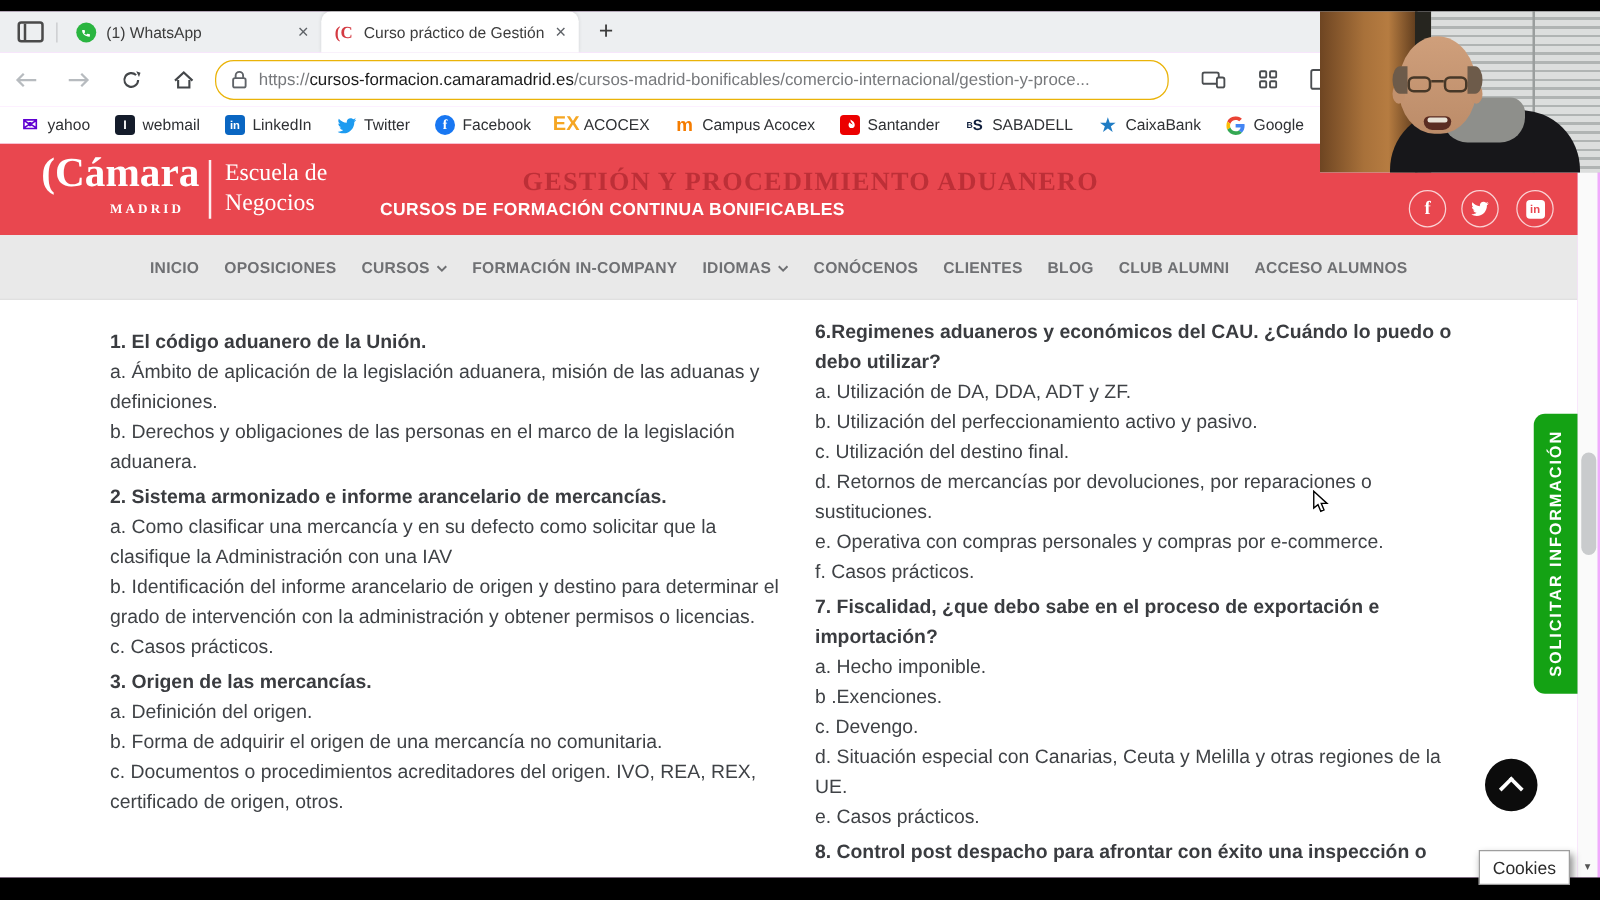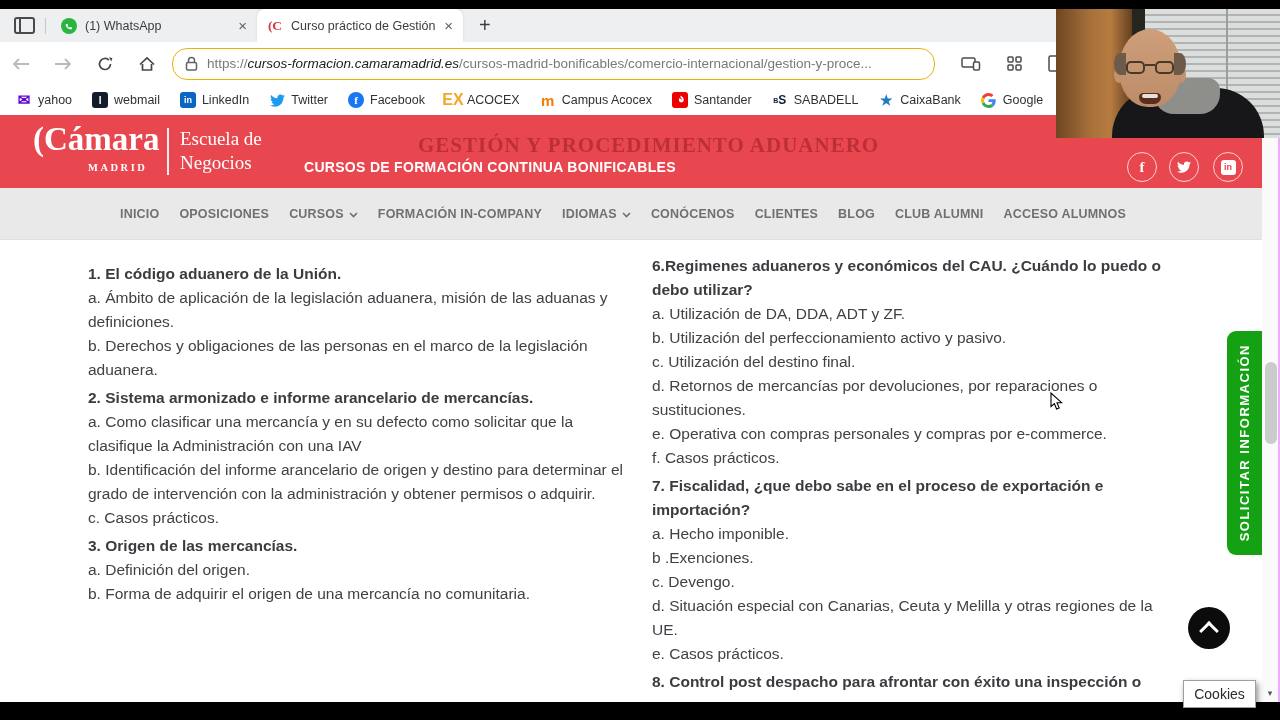--- a/index.html
+++ b/index.html
@@ -29,21 +29,21 @@
   .newtab{font-size:20px;color:#3c3c3c;margin-left:16px;}
 
   
   #toolbar{position:absolute;left:0;top:42px;width:1280px;height:43px;background:#fff;
            display:flex;align-items:center;z-index:2;}
   .nav-btn{width:42px;text-align:center;flex:none;display:flex;justify-content:center;}
   #urlbar{width:737px;height:30px;border:1px solid #eab308;border-radius:15px;background:#fff;
           display:flex;align-items:center;padding:0 12px;margin-left:4px;font-size:13.5px;
           white-space:nowrap;overflow:hidden;flex:none;}
   .lock{margin-right:9px;flex:none;display:flex;}
-  .u-dim{color:#77797c;}.u-dom{color:#1b1b1b;font-style:italic;}
+  .u-dim{color:#77797c;}.u-dom{color:#1b1b1b;}
   .tb-ic{margin-left:26px;flex:none;display:flex;}
 
   
   #bmbar{position:absolute;left:0;top:85px;width:1280px;height:30px;background:#fff;
          display:flex;align-items:center;padding-left:16px;gap:20px;z-index:2;overflow:hidden;}
   .bm{display:flex;align-items:center;gap:6px;font-size:12.5px;color:#2f3134;white-space:nowrap;flex:none;}
   .ic{width:16px;height:16px;display:inline-flex;align-items:center;justify-content:center;
       font-weight:700;border-radius:3px;flex:none;font-size:10px;}
   .ic-yahoo{color:#5f01d1;font-size:15px;}
   .ic-webmail{background:#141c2b;color:#fff;font-size:10px;}
@@ -357,25 +357,26 @@
       </div>
     </div>
 
   <div id="content">
     <div class="col" id="col-left">
         <div class="p-head">1. El código aduanero de la Unión.</div>
         <div class="p-line">a. Ámbito de aplicación de la legislación aduanera, misión de las aduanas y definiciones.</div>
         <div class="p-line">b. Derechos y obligaciones de las personas en el marco de la legislación aduanera.</div>
         <div class="p-head">2. Sistema armonizado e informe arancelario de mercancías.</div>
         <div class="p-line">a. Como clasificar una mercancía y en su defecto como solicitar que la clasifique la Administración con una IAV</div>
-        <div class="p-line">b. Identificación del informe arancelario de origen y destino para determinar el grado de intervención con la administración y obtener permisos o adquirir.</div>
+        <div class="p-line">b. Identificación del informe arancelario de origen y destino para determinar el grado de intervención con la administración y obtener permisos o licencias.</div>
         <div class="p-line">c. Casos prácticos.</div>
         <div class="p-head">3. Origen de las mercancías.</div>
         <div class="p-line">a. Definición del origen.</div>
         <div class="p-line">b. Forma de adquirir el origen de una mercancía no comunitaria.</div>
+        <div class="p-line">c. Documentos o procedimientos acreditadores del origen. IVO, REA, REX, certificado de origen, otros.</div>
       </div>
     <div class="col" id="col-right">
         <div class="p-head">6.Regimenes aduaneros y económicos del CAU. ¿Cuándo lo puedo o debo utilizar?</div>
         <div class="p-line">a. Utilización de DA, DDA, ADT y ZF.</div>
         <div class="p-line">b. Utilización del perfeccionamiento activo y pasivo.</div>
         <div class="p-line">c. Utilización del destino final.</div>
         <div class="p-line">d. Retornos de mercancías por devoluciones, por reparaciones o sustituciones.</div>
         <div class="p-line">e. Operativa con compras personales y compras por e-commerce.</div>
         <div class="p-line">f. Casos prácticos.</div>
         <div class="p-head">7. Fiscalidad, ¿que debo sabe en el proceso de exportación e importación?</div>

